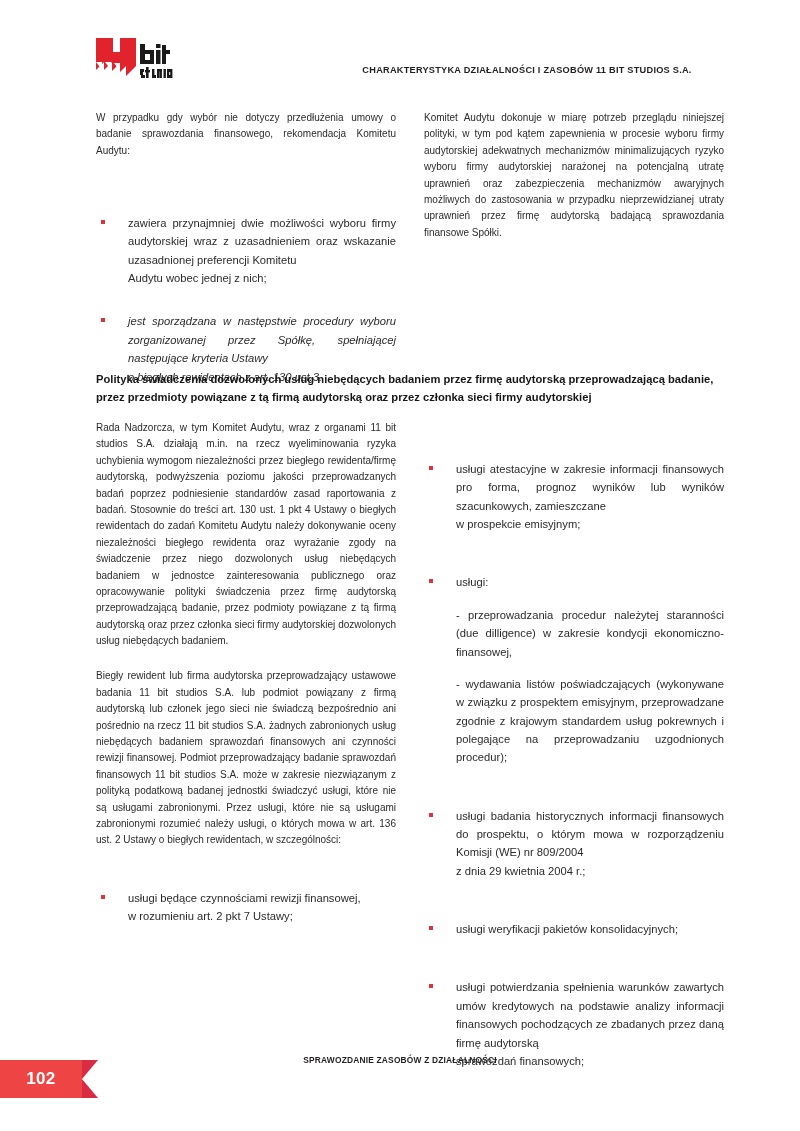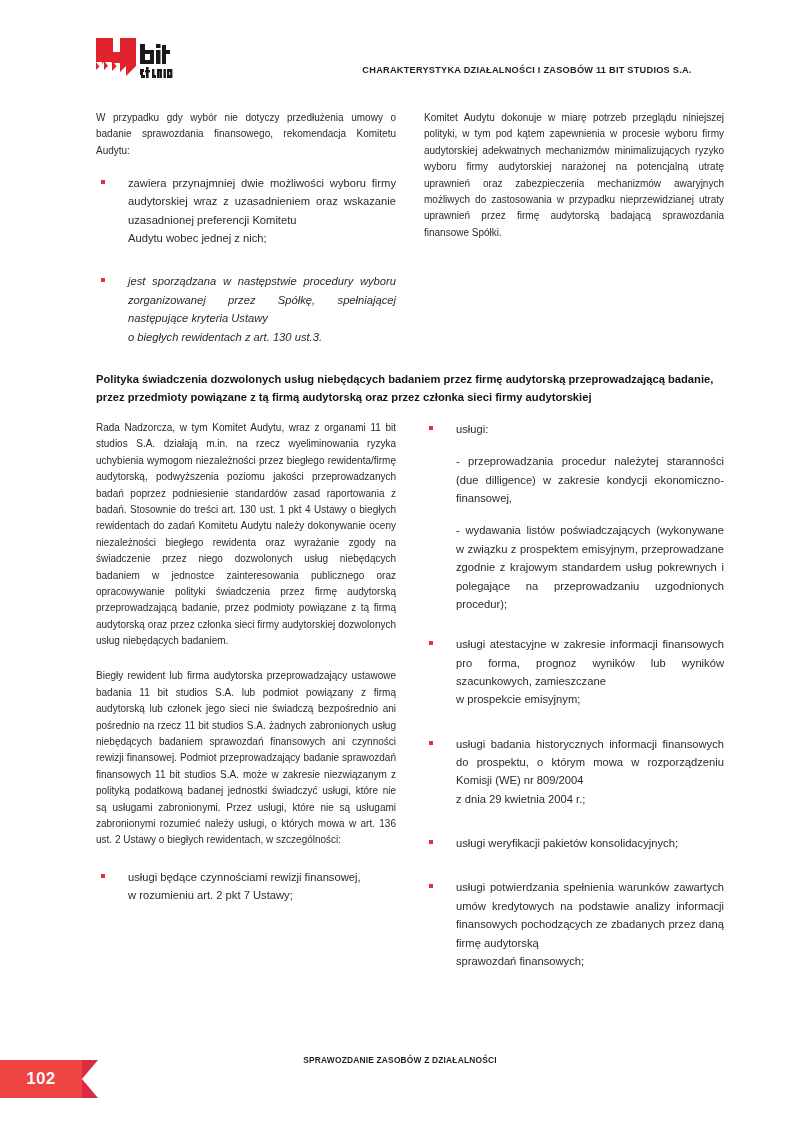--- a/index.html
+++ b/index.html
@@ -90,20 +90,21 @@
     padding: 0;
   }
   ul.bullets > li {
     position: relative;
     padding-left: 32px;
     margin-bottom: 17px;
     font-size: 11.2px;
     line-height: 1.64;
     text-align: justify;
     color: #2b2b2b;
+    margin-top: 40px;
   }
   ul.bullets > li:last-child { margin-bottom: 0; }
   ul.bullets > li .bullet-mark {
     position: absolute;
     left: 5px;
     top: 6px;
     width: 4px;
     height: 4px;
     background: #e0323c;
   }
@@ -245,35 +246,35 @@
         <span class="bullet-mark"></span>
         <span>usługi będące czynnościami rewizji finansowej,</span>
         <span class="li-tail">w rozumieniu art. 2 pkt 7 Ustawy;</span>
       </li>
     </ul>
   </div>
 
   <div class="block-right" style="top:420px;">
     <ul class="bullets">
 
+      <li style="margin-bottom:26px;">
+        <span class="bullet-mark"></span>
+        <span>usługi atestacyjne w zakresie informacji finansowych pro forma, prognoz wyników lub wyników szacunkowych, zamieszczane</span>
+        <span class="li-tail">w prospekcie emisyjnym;</span>
+      </li>
+
       <li style="margin-bottom:22px;">
         <span class="bullet-mark"></span>
         <span>usługi:</span>
         <span class="sub-item">-    przeprowadzania procedur należytej staranności (due dilligence) w zakresie kondycji ekonomiczno- finansowej,</span>
         <span class="sub-item">-    wydawania listów poświadczających (wykonywane w związku z prospektem emisyjnym, przeprowadzane zgodnie z krajowym standardem usług pokrewnych i polegające na przeprowadzaniu uzgodnionych procedur);</span>
       </li>
 
       <li style="margin-bottom:26px;">
         <span class="bullet-mark"></span>
-        <span>usługi atestacyjne w zakresie informacji finansowych pro forma, prognoz wyników lub wyników szacunkowych, zamieszczane</span>
-        <span class="li-tail">w prospekcie emisyjnym;</span>
-      </li>
-
-      <li style="margin-bottom:26px;">
-        <span class="bullet-mark"></span>
         <span>usługi badania historycznych informacji finansowych do prospektu, o którym mowa w rozporządzeniu Komisji (WE) nr 809/2004</span>
         <span class="li-tail">z dnia 29 kwietnia 2004 r.;</span>
       </li>
 
       <li style="margin-bottom:26px;">
         <span class="bullet-mark"></span>
         <span class="li-tail">usługi weryfikacji pakietów konsolidacyjnych;</span>
       </li>
 
       <li style="margin-bottom:26px;">

